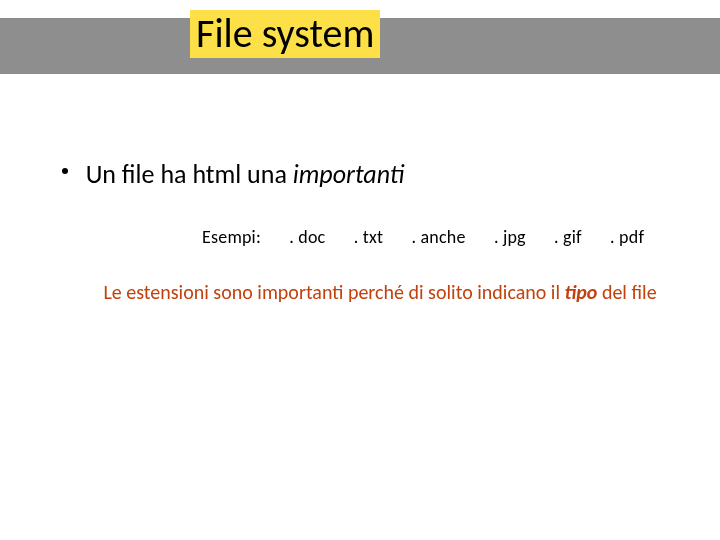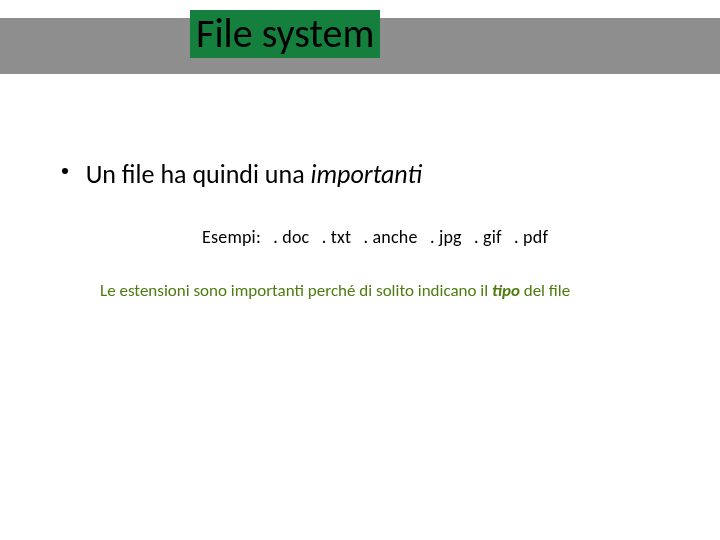--- a/index.html
+++ b/index.html
@@ -13,21 +13,21 @@
     height: 56px;
     background: #8e8e8e;
   }
   .title-text {
     position: absolute;
     top: 10px;
     left: 190px;
     font-size: 40px;
     font-weight: 400;
     color: #000;
-    background: #15803d;
+    background: #fde047;
     padding: 0 6px;
     line-height: 48px;
   }
   .bullet-row {
     position: absolute;
     top: 158px;
     left: 62px;
     width: 600px;
   }
   .bullet-dot {
@@ -49,46 +49,47 @@
   .bullet-text .emph { font-style: italic; }
   .examples {
     position: absolute;
     top: 226px;
     left: 202px;
     font-size: 18px;
     color: #000;
     letter-spacing: 0.2px;
   }
   .examples .label { display: inline; }
-  .examples .ext { display: inline; margin-left: 8px; }
+  .examples .ext { display: inline; margin-left: 24px; }
   .paragraph {
     position: absolute;
     top: 280px;
     left: 100px;
     width: 560px;
-    font-size: 17px;
+    font-size: 20px;
     line-height: 1.25;
-    color: #4d7c0f;
+    color: #c2410c;
+    text-align: center;
   }
   .paragraph .first-line { display: block; text-indent: 0; }
   .paragraph .rest { display: block; padding-left: 28px; }
   .paragraph .tipo { font-weight: 700; font-style: italic; }
 </style>
 </head>
 <body>
 
 <div class="slide">
 
   <div class="title-bar"></div>
   <div class="title-text">File system</div>
 
   <div class="bullet-row">
     <span class="bullet-dot"></span>
     <span class="bullet-text">
-      <span>Un file ha quindi una </span><span class="emph">importanti</span>
+      <span>Un file ha html una </span><span class="emph">importanti</span>
     </span>
   </div>
 
   <div class="examples">
     <span class="label">Esempi:</span>
     <span class="ext">. doc</span>
     <span class="ext">. txt</span>
     <span class="ext">. anche</span>
     <span class="ext">. jpg</span>
     <span class="ext">. gif</span>

